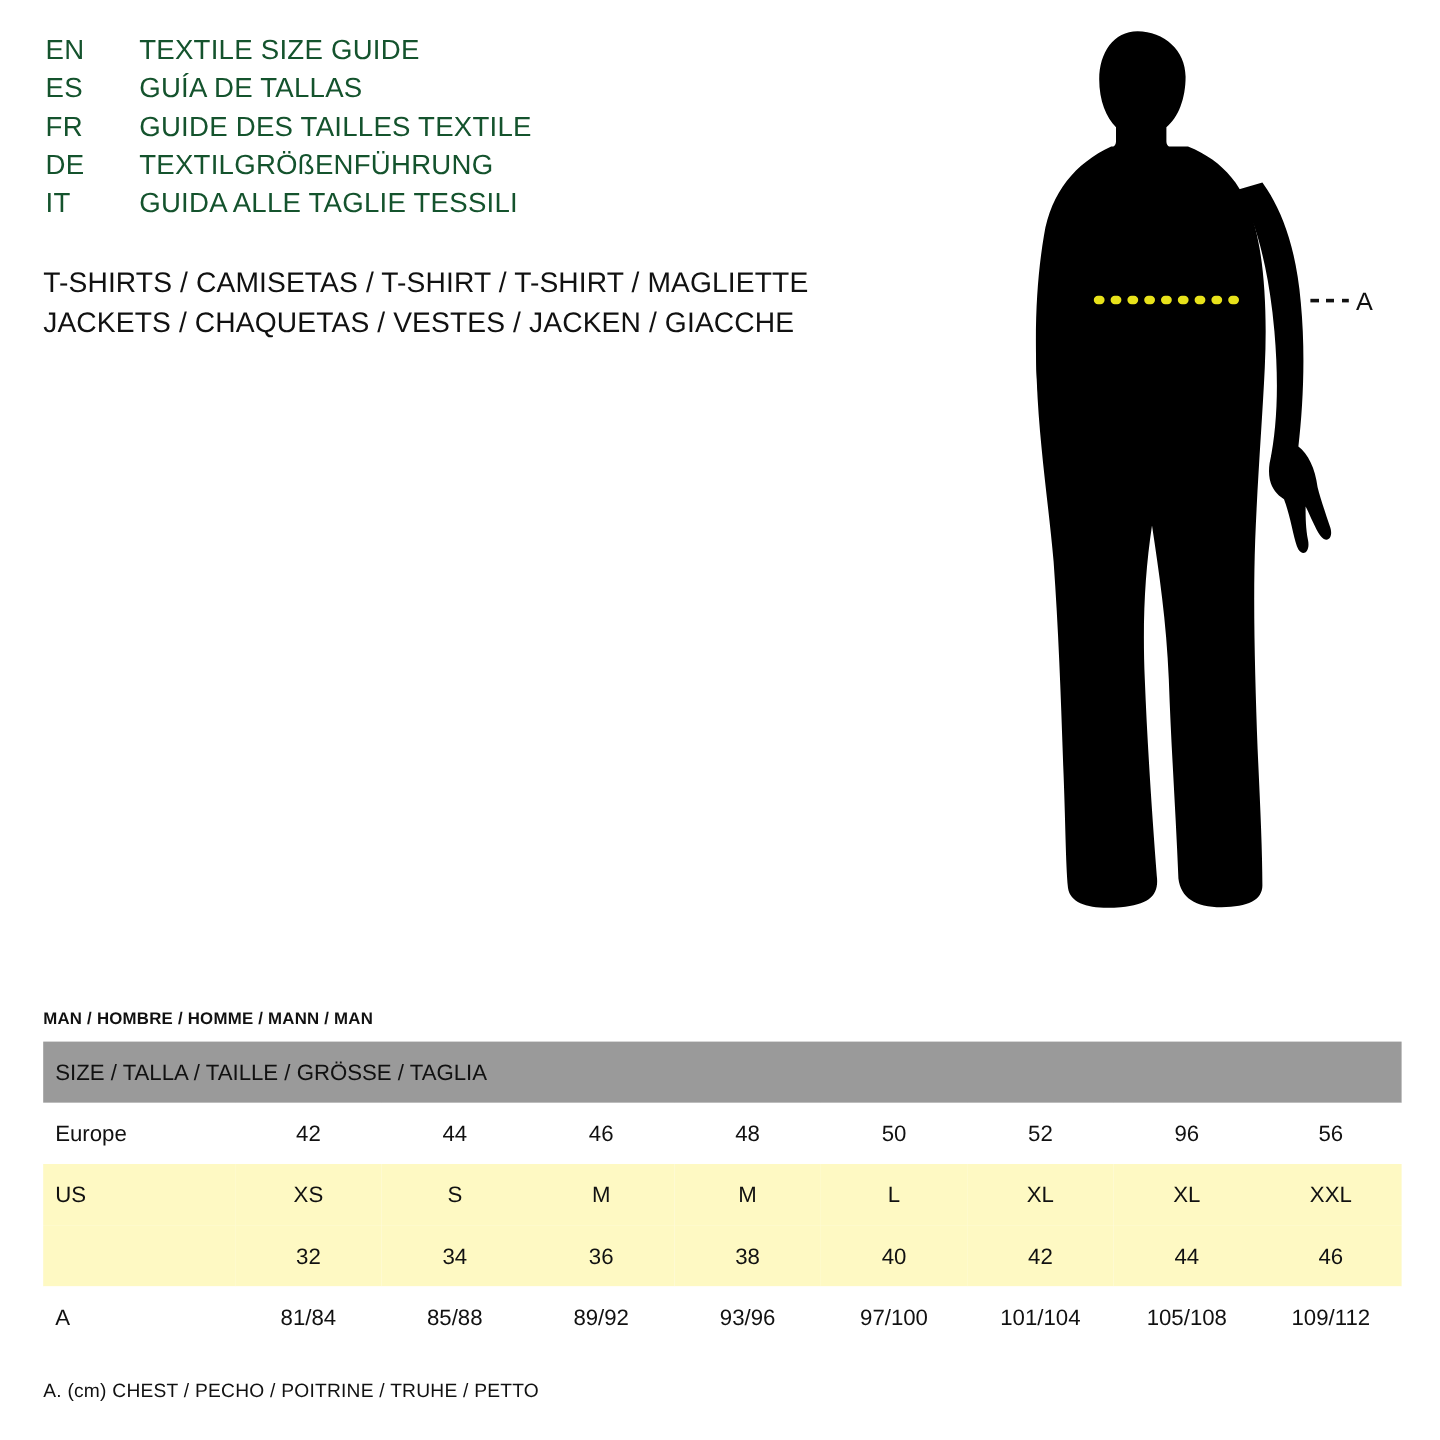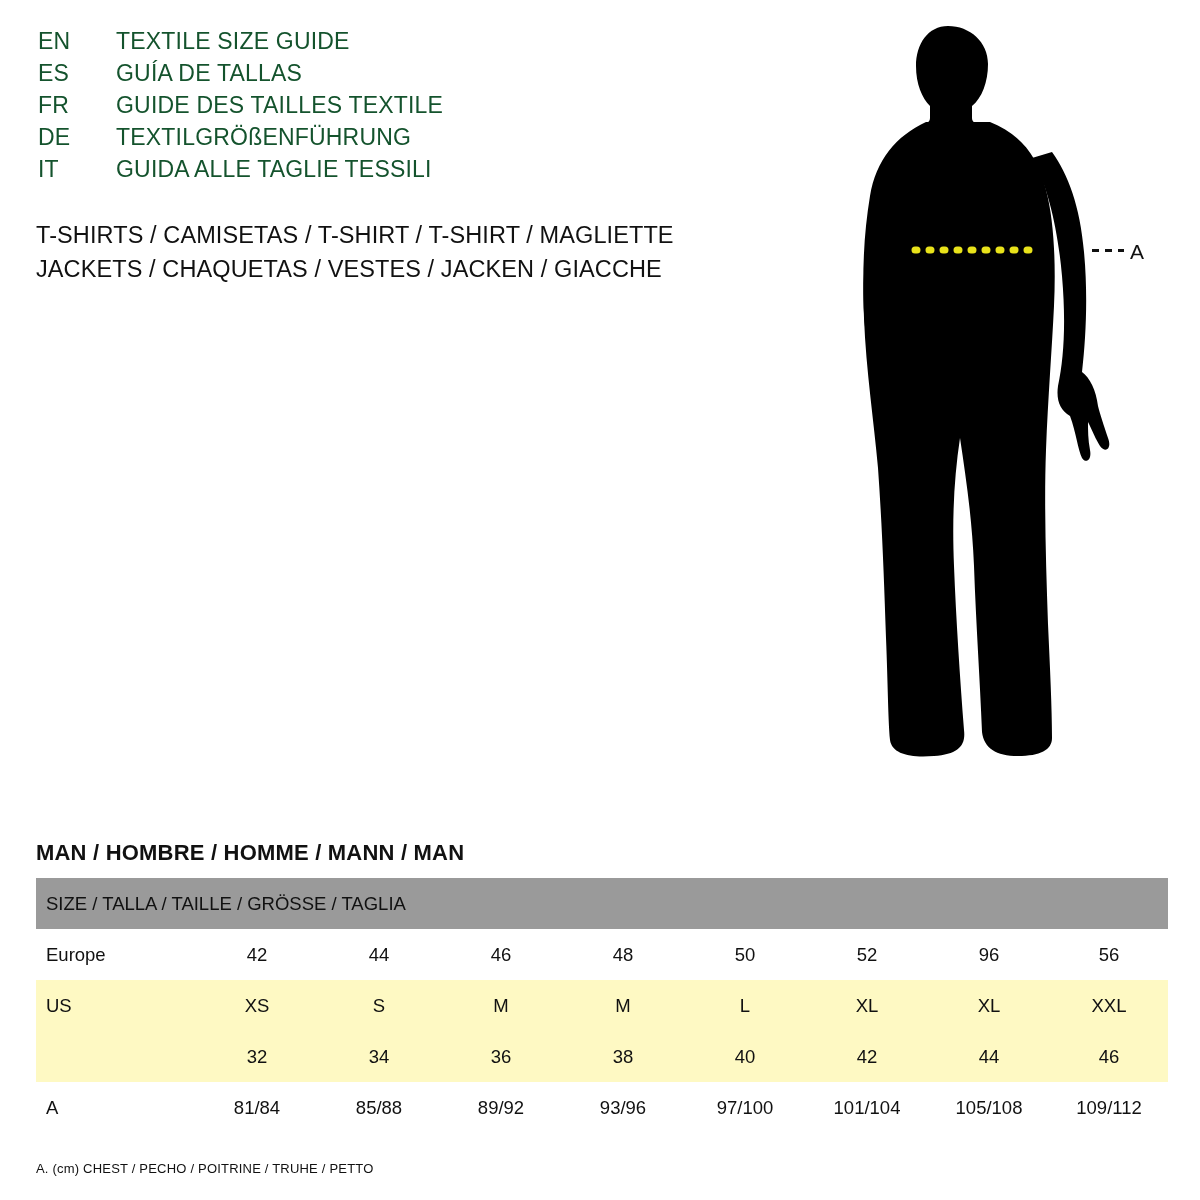--- a/index.html
+++ b/index.html
@@ -82,21 +82,21 @@
   }
 
   
   .table-section {
     position: absolute;
     left: 36px;
     top: 840px;
     width: 1132px;
   }
   .table-title {
-    font-size: 22px;
+    font-size: 14px;
     font-weight: bold;
     color: #111;
     margin-bottom: 12px;
     letter-spacing: 0.2px;
   }
   table.size-table {
     border-collapse: collapse;
     width: 1132px;
     table-layout: fixed;
     font-size: 18.5px;
@@ -123,21 +123,21 @@
   }
   .label-cell {
     padding-left: 8px;
     text-align: left;
   }
   .val-cell {
     text-align: center;
   }
   .footnote {
     margin-top: 28px;
-    font-size: 13px;
+    font-size: 16px;
     color: #111;
     letter-spacing: 0.2px;
   }
 </style>
 </head>
 <body>
 
 <div class="lang-block">
   <div class="lang-row">
     <span class="lang-code">EN</span>

